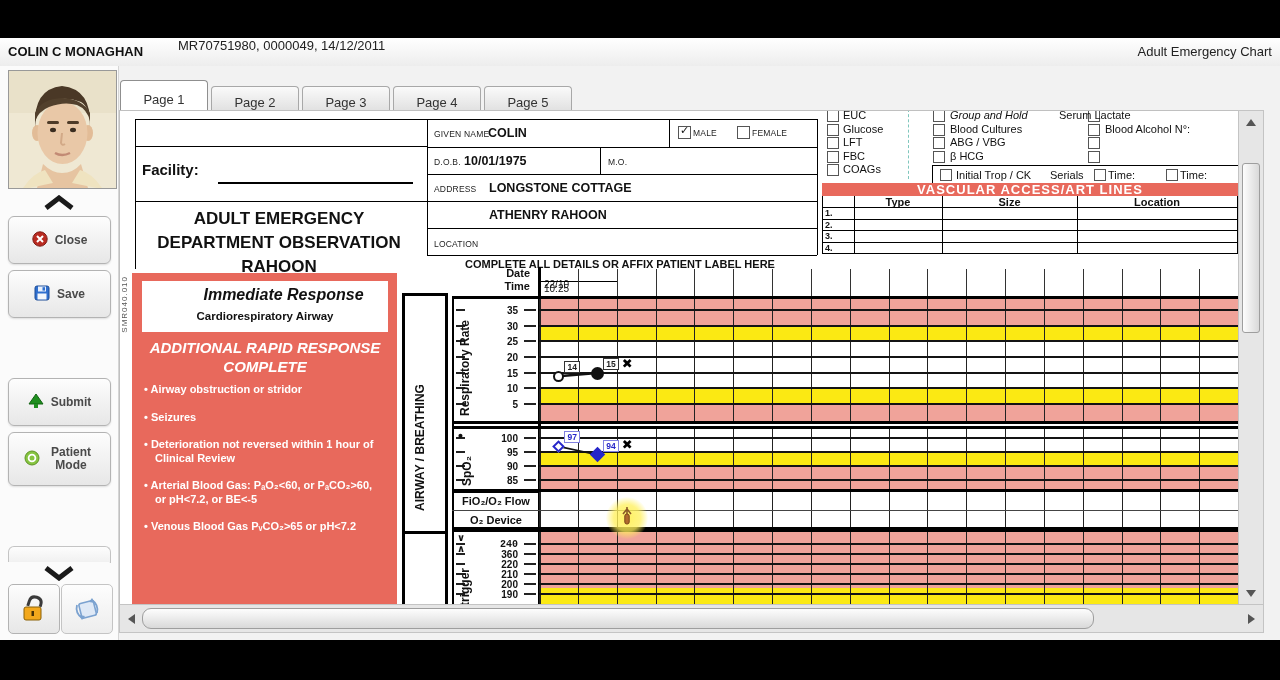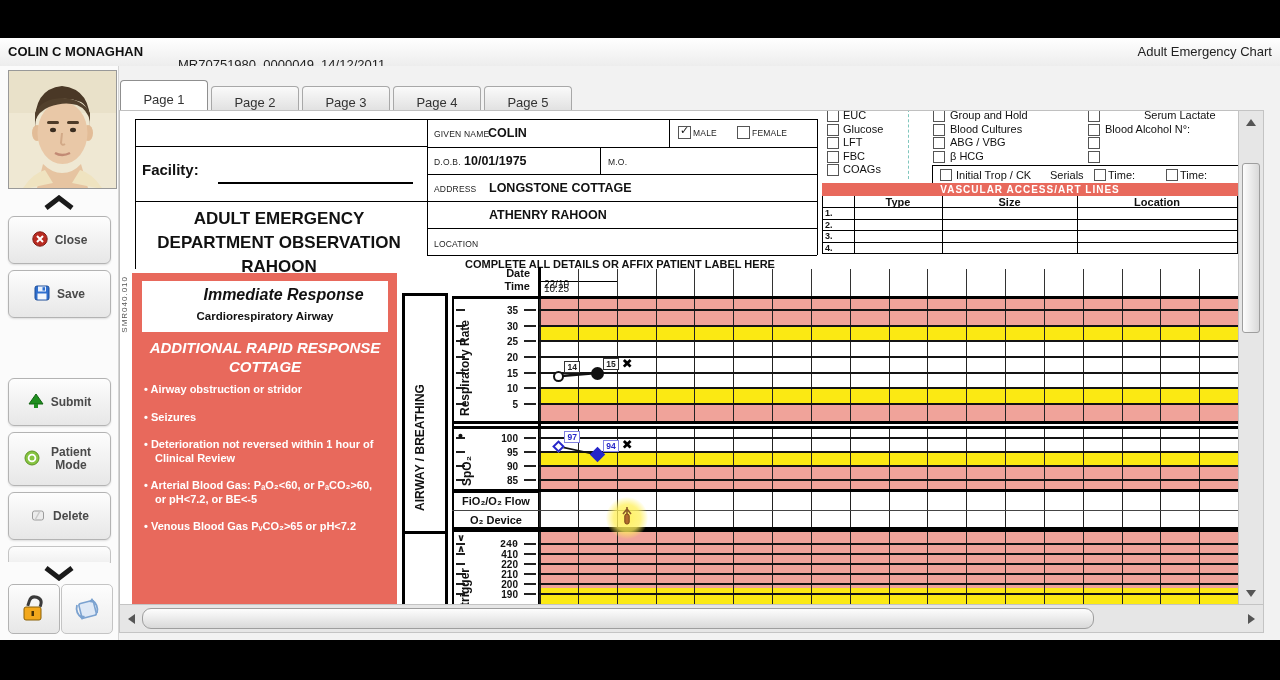--- a/index.html
+++ b/index.html
@@ -4,21 +4,21 @@
 <style>
   html,body{margin:0;padding:0;}
   body{width:1280px;height:680px;overflow:hidden;background:#000;
        font-family:"Liberation Sans","DejaVu Sans",sans-serif;}
   .screen{position:relative;width:1280px;height:680px;background:#000;}
   .abs{position:absolute;}
   
   .hdrbar{left:0;top:38px;width:1280px;height:28px;
           background:linear-gradient(#ffffff,#ededed);border-bottom:1px solid #9a9a9a;}
   .hdrbar .pname{position:absolute;left:8px;top:6px;font-size:13px;font-weight:bold;color:#111;}
-  .hdrbar .pmeta{position:absolute;left:178px;top:19px;font-size:13px;color:#222;text-align:right;}
+  .hdrbar .pmeta{position:absolute;left:178px;top:0;font-size:13px;color:#222;text-align:right;}
   .hdrbar .apptitle{position:absolute;right:8px;top:6px;font-size:13px;color:#222;}
   
   .app{left:0;top:66px;width:1280px;height:574px;background:#f2f2f2;}
   .sidebar{left:0;top:0;width:118px;height:574px;background:#fbfbfb;border-right:1px solid #d5d5d5;}
   .photo{left:8px;top:4px;width:107px;height:117px;border:1px solid #999;background:#efe8d4;}
   .sbtn{left:8px;width:101px;height:46px;border:1px solid #b3b3b3;border-radius:6px;
         background:linear-gradient(#fdfdfd,#e7e7e7);box-shadow:0 1px 2px rgba(0,0,0,.12);
         display:flex;align-items:center;justify-content:center;gap:7px;
         font-size:12px;font-weight:bold;color:#4a4a4a;cursor:pointer;}
   .sbtn .lbl{line-height:13px;text-align:center;}
@@ -134,29 +134,20 @@
       <div class="abs sbtn" style="top:366px;height:52px;">
         <span class="ico">
           <svg width="16" height="16">
               <circle cx="8" cy="8" r="7" fill="#86c440" stroke="#5f9428"></circle>
               <circle cx="8" cy="8" r="3.4" fill="none" stroke="#fff" stroke-width="1.8"></circle>
             </svg>
         </span>
         <span class="lbl" style="width:48px;">Patient Mode</span>
       </div>
 
-      <div class="abs sbtn" style="top:426px;">
-        <span class="ico">
-          <svg width="16" height="16">
-              <rect x="2.5" y="4" width="11" height="9" rx="2" fill="#ececec" stroke="#9c9c9c"></rect>
-              <path d="M5 13 L10 4" stroke="#c9c9c9" stroke-width="1.5"></path>
-            </svg>
-        </span>
-        <span class="lbl">Delete</span>
-      </div>
 
       <div class="abs" style="left:8px;top:480px;width:101px;height:16px;border:1px solid #c4c4c4;border-bottom:none;border-radius:6px 6px 0 0;background:linear-gradient(#fdfdfd,#f0f0f0);"></div>
 
       <div class="abs chev" style="top:496px;background:#fbfbfb;">
         <svg width="38" height="16">
             <polyline points="6,3 19,13 32,3" fill="none" stroke="#1a1a1a" stroke-width="5"></polyline>
           </svg>
       </div>
 
       <div class="abs" style="left:8px;top:518px;width:50px;height:48px;border:1px solid #b3b3b3;border-radius:5px;background:linear-gradient(#fdfdfd,#e7e7e7);display:flex;align-items:center;justify-content:center;">
@@ -222,43 +213,43 @@
         <div class="abs lab-lbl" style="left: 723px; top: -2px;">EUC</div>
         <div class="abs cb" style="left: 707px; top: 12.5px; width: 10px; height: 10px;"></div>
         <div class="abs lab-lbl" style="left: 723px; top: 11.5px;">Glucose</div>
         <div class="abs cb" style="left: 707px; top: 26px; width: 10px; height: 10px;"></div>
         <div class="abs lab-lbl" style="left: 723px; top: 25px;">LFT</div>
         <div class="abs cb" style="left: 707px; top: 39.5px; width: 10px; height: 10px;"></div>
         <div class="abs lab-lbl" style="left: 723px; top: 38.5px;">FBC</div>
         <div class="abs cb" style="left: 707px; top: 53px; width: 10px; height: 10px;"></div>
         <div class="abs lab-lbl" style="left: 723px; top: 52px;">COAGs</div>
         <div class="abs cb" style="left: 813px; top: -1px; width: 10px; height: 10px;"></div>
-        <div class="abs lab-lbl" style="left: 830px; top: -2px;">Group and Hold</div>
+        <div class="abs lab-lbl" style="left: 830px; top: -2px; font-style: italic;">Group and Hold</div>
         <div class="abs cb" style="left: 813px; top: 12.5px; width: 10px; height: 10px;"></div>
         <div class="abs lab-lbl" style="left: 830px; top: 11.5px;">Blood Cultures</div>
         <div class="abs cb" style="left: 813px; top: 26px; width: 10px; height: 10px;"></div>
         <div class="abs lab-lbl" style="left: 830px; top: 25px;">ABG / VBG</div>
         <div class="abs cb" style="left: 813px; top: 39.5px; width: 10px; height: 10px;"></div>
         <div class="abs lab-lbl" style="left: 830px; top: 38.5px;">β HCG</div>
         <div class="abs cb" style="left: 968px; top: -1px; width: 10px; height: 10px;"></div>
-        <div class="abs lab-lbl" style="left: 1024px; top: -2px;">Serum Lactate</div>
+        <div class="abs lab-lbl" style="left: 939px; top: -2px;">Serum Lactate</div>
         <div class="abs cb" style="left: 968px; top: 12.5px; width: 10px; height: 10px;"></div>
         <div class="abs lab-lbl" style="left: 985px; top: 11.5px;">Blood Alcohol N°:</div>
         <div class="abs cb" style="left: 968px; top: 26px; width: 10px; height: 10px;"></div>
         <div class="abs cb" style="left: 968px; top: 39.5px; width: 10px; height: 10px;"></div>
         <div class="abs" style="left: 788px; top: -2px; width: 0px; height: 70px; border-left: 1px dashed rgb(127, 199, 189);"></div>
         <div class="abs" style="left: 812px; top: 54px; width: 307px; height: 17px; border: 1.5px solid rgb(0, 0, 0);"></div>
         <div class="abs cb" style="left: 820px; top: 58px; width: 10px; height: 10px;"></div>
         <div class="abs lab-lbl" style="left: 836px; top: 58px;">Initial Trop / CK</div>
         <div class="abs lab-lbl" style="left: 930px; top: 58px;">Serials</div>
         <div class="abs cb" style="left: 974px; top: 58px; width: 10px; height: 10px;"></div>
         <div class="abs lab-lbl" style="left: 988px; top: 58px;">Time:</div>
         <div class="abs cb" style="left: 1046px; top: 58px; width: 10px; height: 10px;"></div>
         <div class="abs lab-lbl" style="left: 1060px; top: 58px;">Time:</div>
-        <div class="abs" style="left: 702px; top: 72px; width: 416px; height: 13px; background: rgb(232, 105, 92); color: rgb(255, 255, 255); font-size: 10px; font-weight: bold; text-align: center; line-height: 13px; letter-spacing: 1px;">VASCULAR ACCESS/ART LINES</div>
+        <div class="abs" style="left: 702px; top: 72px; width: 416px; height: 13px; background: rgb(232, 105, 92); color: rgb(255, 255, 255); font-size: 13px; font-weight: bold; text-align: center; line-height: 13px; letter-spacing: 1px;">VASCULAR ACCESS/ART LINES</div>
         <div class="abs" style="left: 734px; top: 85px; width: 88px; text-align: center; font-size: 11px; font-weight: bold; color: rgb(17, 17, 17);">Type</div>
         <div class="abs" style="left: 822px; top: 85px; width: 135px; text-align: center; font-size: 11px; font-weight: bold; color: rgb(17, 17, 17);">Size</div>
         <div class="abs" style="left: 957px; top: 85px; width: 160px; text-align: center; font-size: 11px; font-weight: bold; color: rgb(17, 17, 17);">Location</div>
         <div class="abs" style="left: 702px; top: 96px; width: 416px; height: 1px; background: rgb(0, 0, 0);"></div>
         <div class="abs" style="left: 702px; top: 108px; width: 416px; height: 1px; background: rgb(0, 0, 0);"></div>
         <div class="abs" style="left: 702px; top: 119px; width: 416px; height: 1px; background: rgb(0, 0, 0);"></div>
         <div class="abs" style="left: 702px; top: 131px; width: 416px; height: 1px; background: rgb(0, 0, 0);"></div>
         <div class="abs" style="left: 702px; top: 142px; width: 416px; height: 1px; background: rgb(0, 0, 0);"></div>
         <div class="abs" style="left: 702px; top: 85px; width: 1px; height: 58px; background: rgb(0, 0, 0);"></div>
         <div class="abs" style="left: 734px; top: 85px; width: 1px; height: 58px; background: rgb(0, 0, 0);"></div>
@@ -278,21 +269,21 @@
         <div class="abs" style="left: 823px; top: 120px; width: 133px; height: 10px;"></div>
         <div class="abs" style="left: 958px; top: 120px; width: 158px; height: 10px;"></div>
         <div class="abs" style="left: 705px; top: 131.5px; font-size: 9px; font-weight: bold; color: rgb(17, 17, 17);">4.</div>
         <div class="abs" style="left: 735px; top: 131.5px; width: 86px; height: 10px;"></div>
         <div class="abs" style="left: 823px; top: 131.5px; width: 133px; height: 10px;"></div>
         <div class="abs" style="left: 958px; top: 131.5px; width: 158px; height: 10px;"></div>
         <div class="abs" style="left: 12px; top: 162px; width: 265px; height: 332px; background: rgb(232, 105, 92);"></div>
         <div class="abs" style="left: 22px; top: 170px; width: 246px; height: 51px; background: rgb(255, 255, 255);"></div>
         <div class="abs" style="left: 22px; top: 175px; width: 283px; text-align: center; font-size: 16px; font-weight: bold; font-style: italic; color: rgb(17, 17, 17);">Immediate Response</div>
         <div class="abs" style="left: 22px; top: 199px; width: 246px; text-align: center; font-size: 11.5px; font-weight: bold; color: rgb(17, 17, 17);">Cardiorespiratory Airway</div>
-        <div class="abs" style="left: 22px; top: 227px; width: 246px; text-align: center; font-size: 15px; font-weight: bold; font-style: italic; color: rgb(255, 255, 255); line-height: 19px;">ADDITIONAL RAPID RESPONSE COTTAGE</div>
+        <div class="abs" style="left: 22px; top: 227px; width: 246px; text-align: center; font-size: 15px; font-weight: bold; font-style: italic; color: rgb(255, 255, 255); line-height: 19px;">ADDITIONAL RAPID RESPONSE COMPLETE</div>
         <div class="abs" style="left: 24px; top: 272px; width: 238px;">
           <div class="ir-bullet">Airway obstruction or stridor</div>
           <div class="ir-bullet">Seizures</div>
           <div class="ir-bullet">Deterioration not reversed within 1 hour of Clinical Review</div>
           <div class="ir-bullet">Arterial Blood Gas: PₐO₂&lt;60, or PₐCO₂&gt;60, or pH&lt;7.2, or BE&lt;-5</div>
           <div class="ir-bullet">Venous Blood Gas PᵥCO₂&gt;65 or pH&lt;7.2</div>
         </div>
         <div class="abs" style="left: 282px; top: 182px; width: 40px; height: 235px; border: 3px solid rgb(0, 0, 0); background: rgb(255, 255, 255);"></div>
         <div class="abs vtext" style="left: 293px; top: 200px; height: 200px; font-size: 12px; font-weight: bold; color: rgb(17, 17, 17);">AIRWAY / BREATHING</div>
         <div class="abs" style="left: 282px; top: 420px; width: 40px; height: 80px; border: 3px solid rgb(0, 0, 0); background: rgb(255, 255, 255);"></div>
@@ -456,21 +447,21 @@
         <div class="abs" style="left: 1001.5px; top: 420px; width: 1px; height: 74px; background: rgb(34, 34, 34);"></div>
         <div class="abs" style="left: 1040.33px; top: 420px; width: 1px; height: 74px; background: rgb(34, 34, 34);"></div>
         <div class="abs" style="left: 1079.17px; top: 420px; width: 1px; height: 74px; background: rgb(34, 34, 34);"></div>
         <div class="abs" style="left: 1118px; top: 420px; width: 2px; height: 74px; background: rgb(34, 34, 34);"></div>
         <div class="abs" style="left: 419px; top: 432px; width: 699px; height: 2px; background: rgb(20, 20, 20);"></div>
         <div class="abs dash" style="left: 336px; top: 432px; width: 9px;"></div>
         <div class="abs tick-num" style="left: 348px; top: 428px; width: 50px; font-family: Liberation Mono, monospace;">240</div>
         <div class="abs dash" style="left: 404px; top: 432px; width: 12px;"></div>
         <div class="abs" style="left: 419px; top: 442px; width: 699px; height: 2px; background: rgb(20, 20, 20);"></div>
         <div class="abs dash" style="left: 336px; top: 442px; width: 9px;"></div>
-        <div class="abs tick-num" style="left: 348px; top: 438px; width: 50px;">410</div>
+        <div class="abs tick-num" style="left: 348px; top: 438px; width: 50px;">360</div>
         <div class="abs dash" style="left: 404px; top: 442px; width: 12px;"></div>
         <div class="abs" style="left: 419px; top: 452px; width: 699px; height: 2px; background: rgb(20, 20, 20);"></div>
         <div class="abs dash" style="left: 336px; top: 452px; width: 9px;"></div>
         <div class="abs tick-num" style="left: 348px; top: 448px; width: 50px;">220</div>
         <div class="abs dash" style="left: 404px; top: 452px; width: 12px;"></div>
         <div class="abs" style="left: 419px; top: 462px; width: 699px; height: 2px; background: rgb(20, 20, 20);"></div>
         <div class="abs dash" style="left: 336px; top: 462px; width: 9px;"></div>
         <div class="abs tick-num" style="left: 348px; top: 458px; width: 50px;">210</div>
         <div class="abs dash" style="left: 404px; top: 462px; width: 12px;"></div>
         <div class="abs" style="left: 419px; top: 472px; width: 699px; height: 2px; background: rgb(20, 20, 20);"></div>

